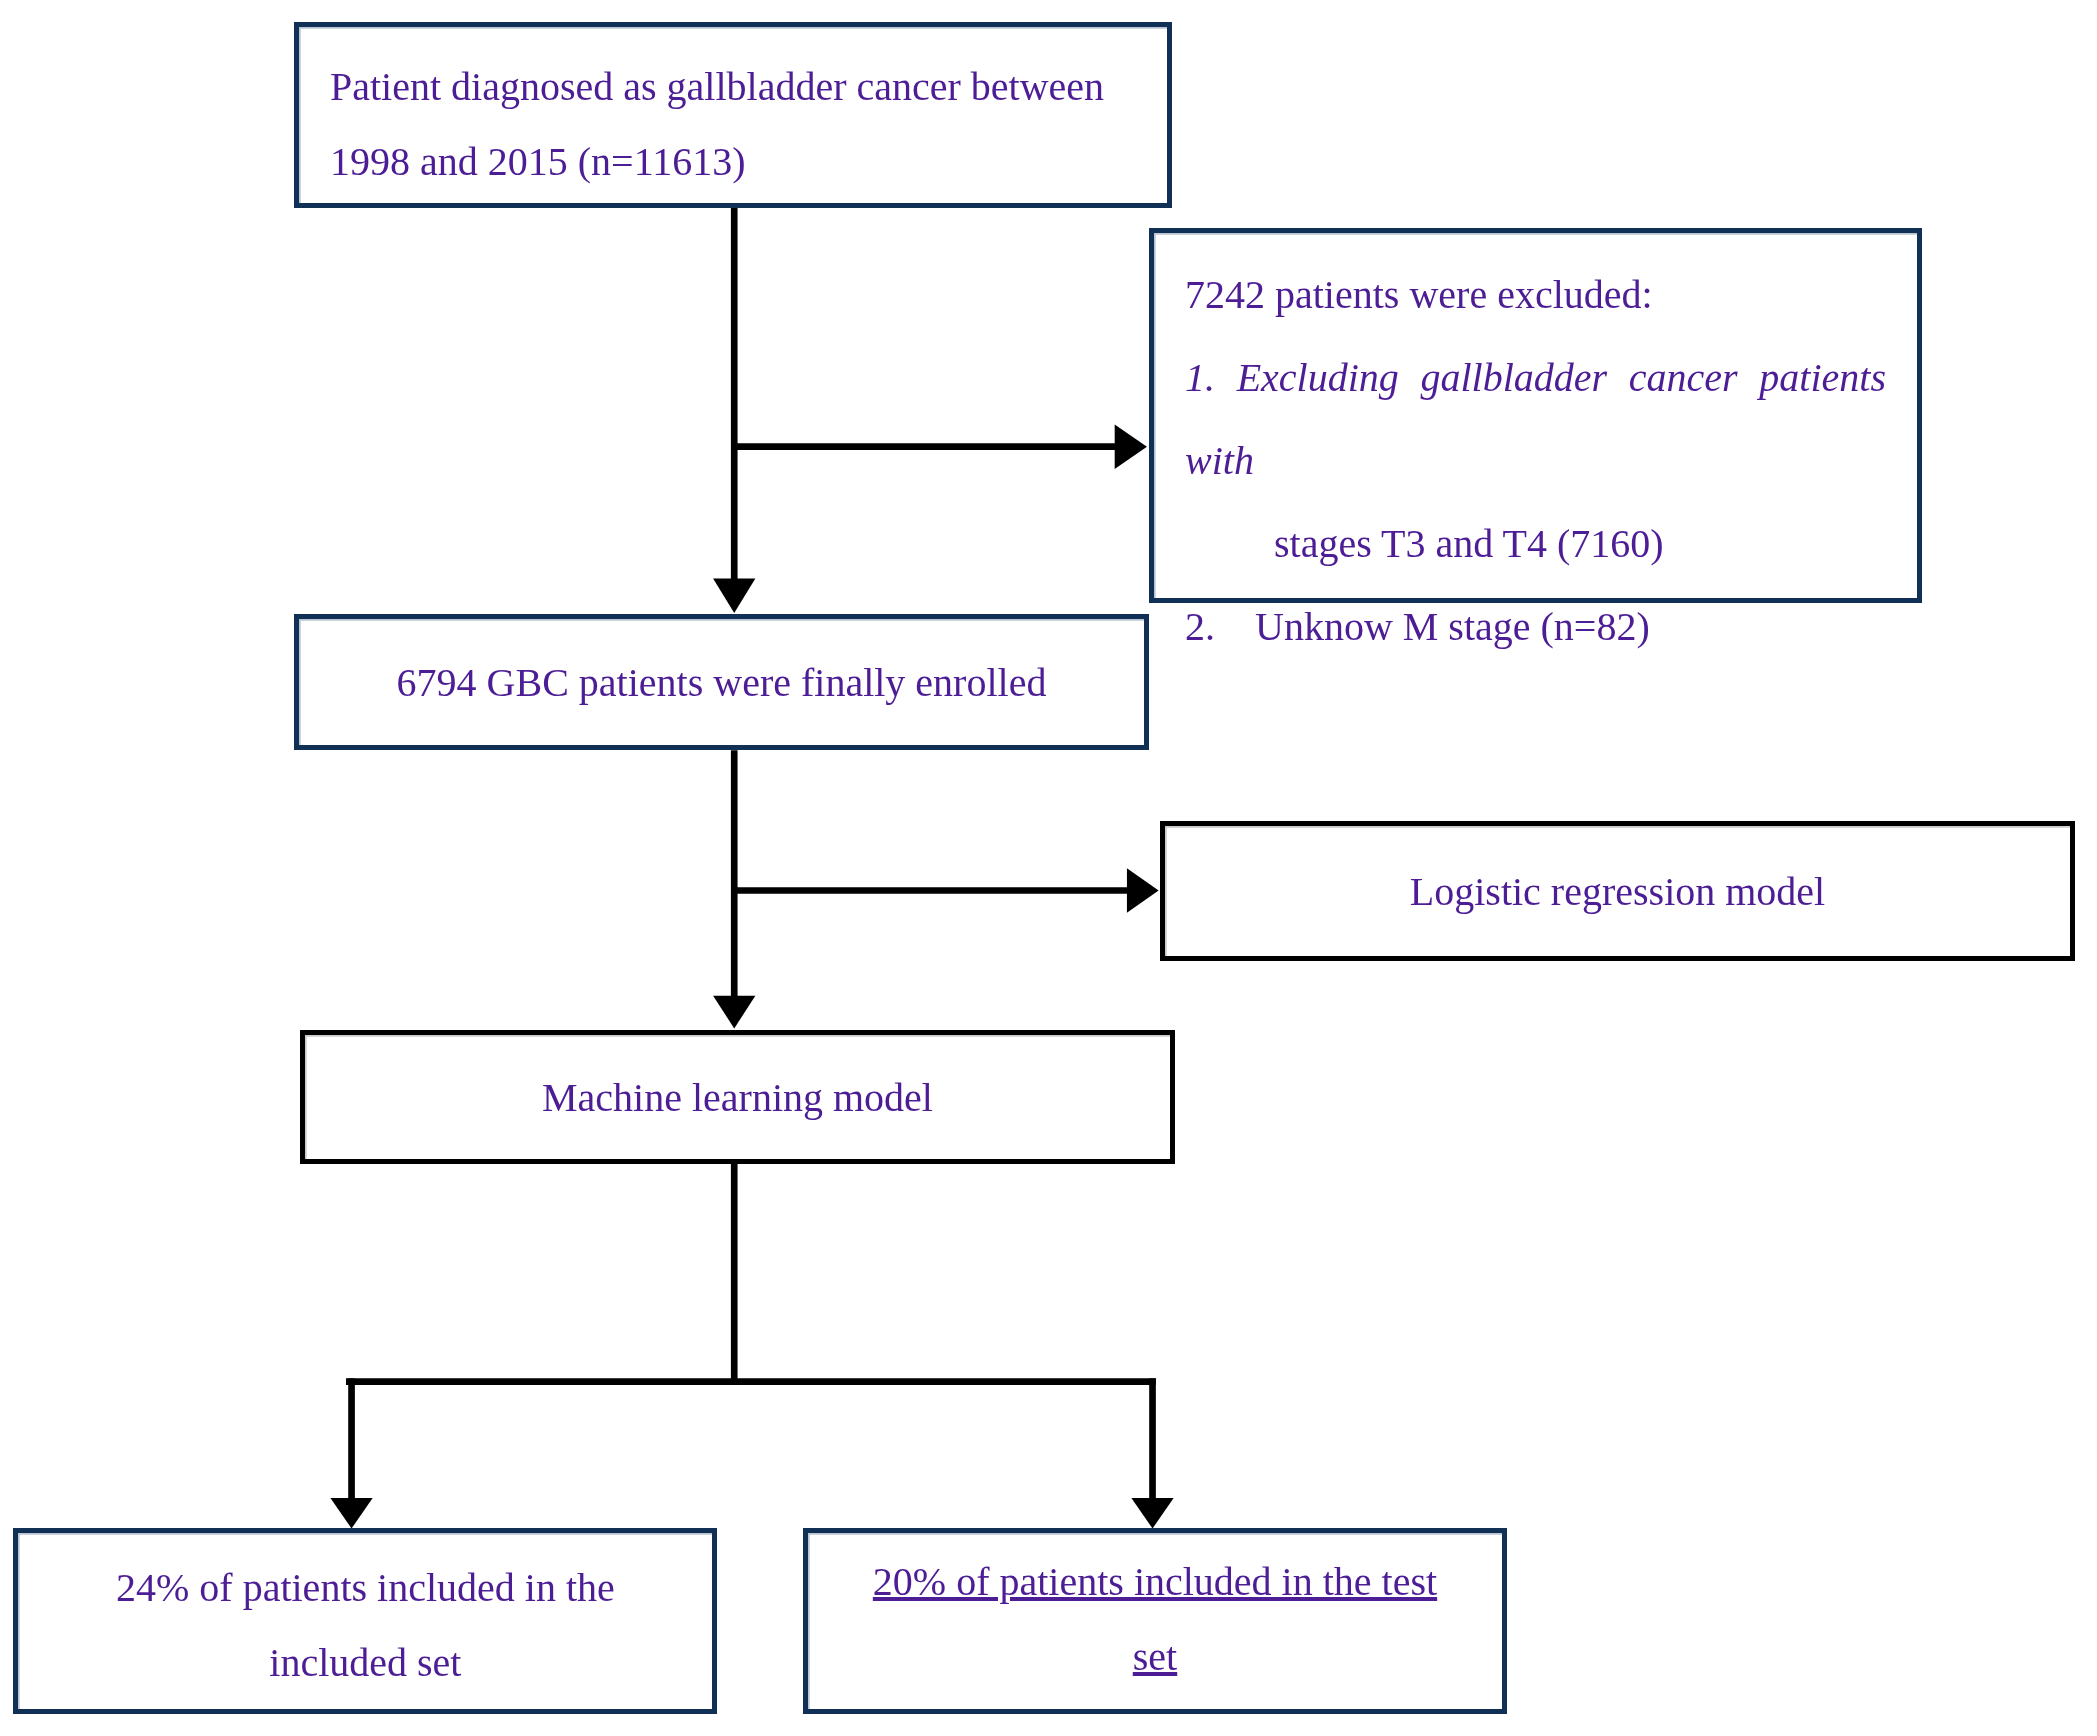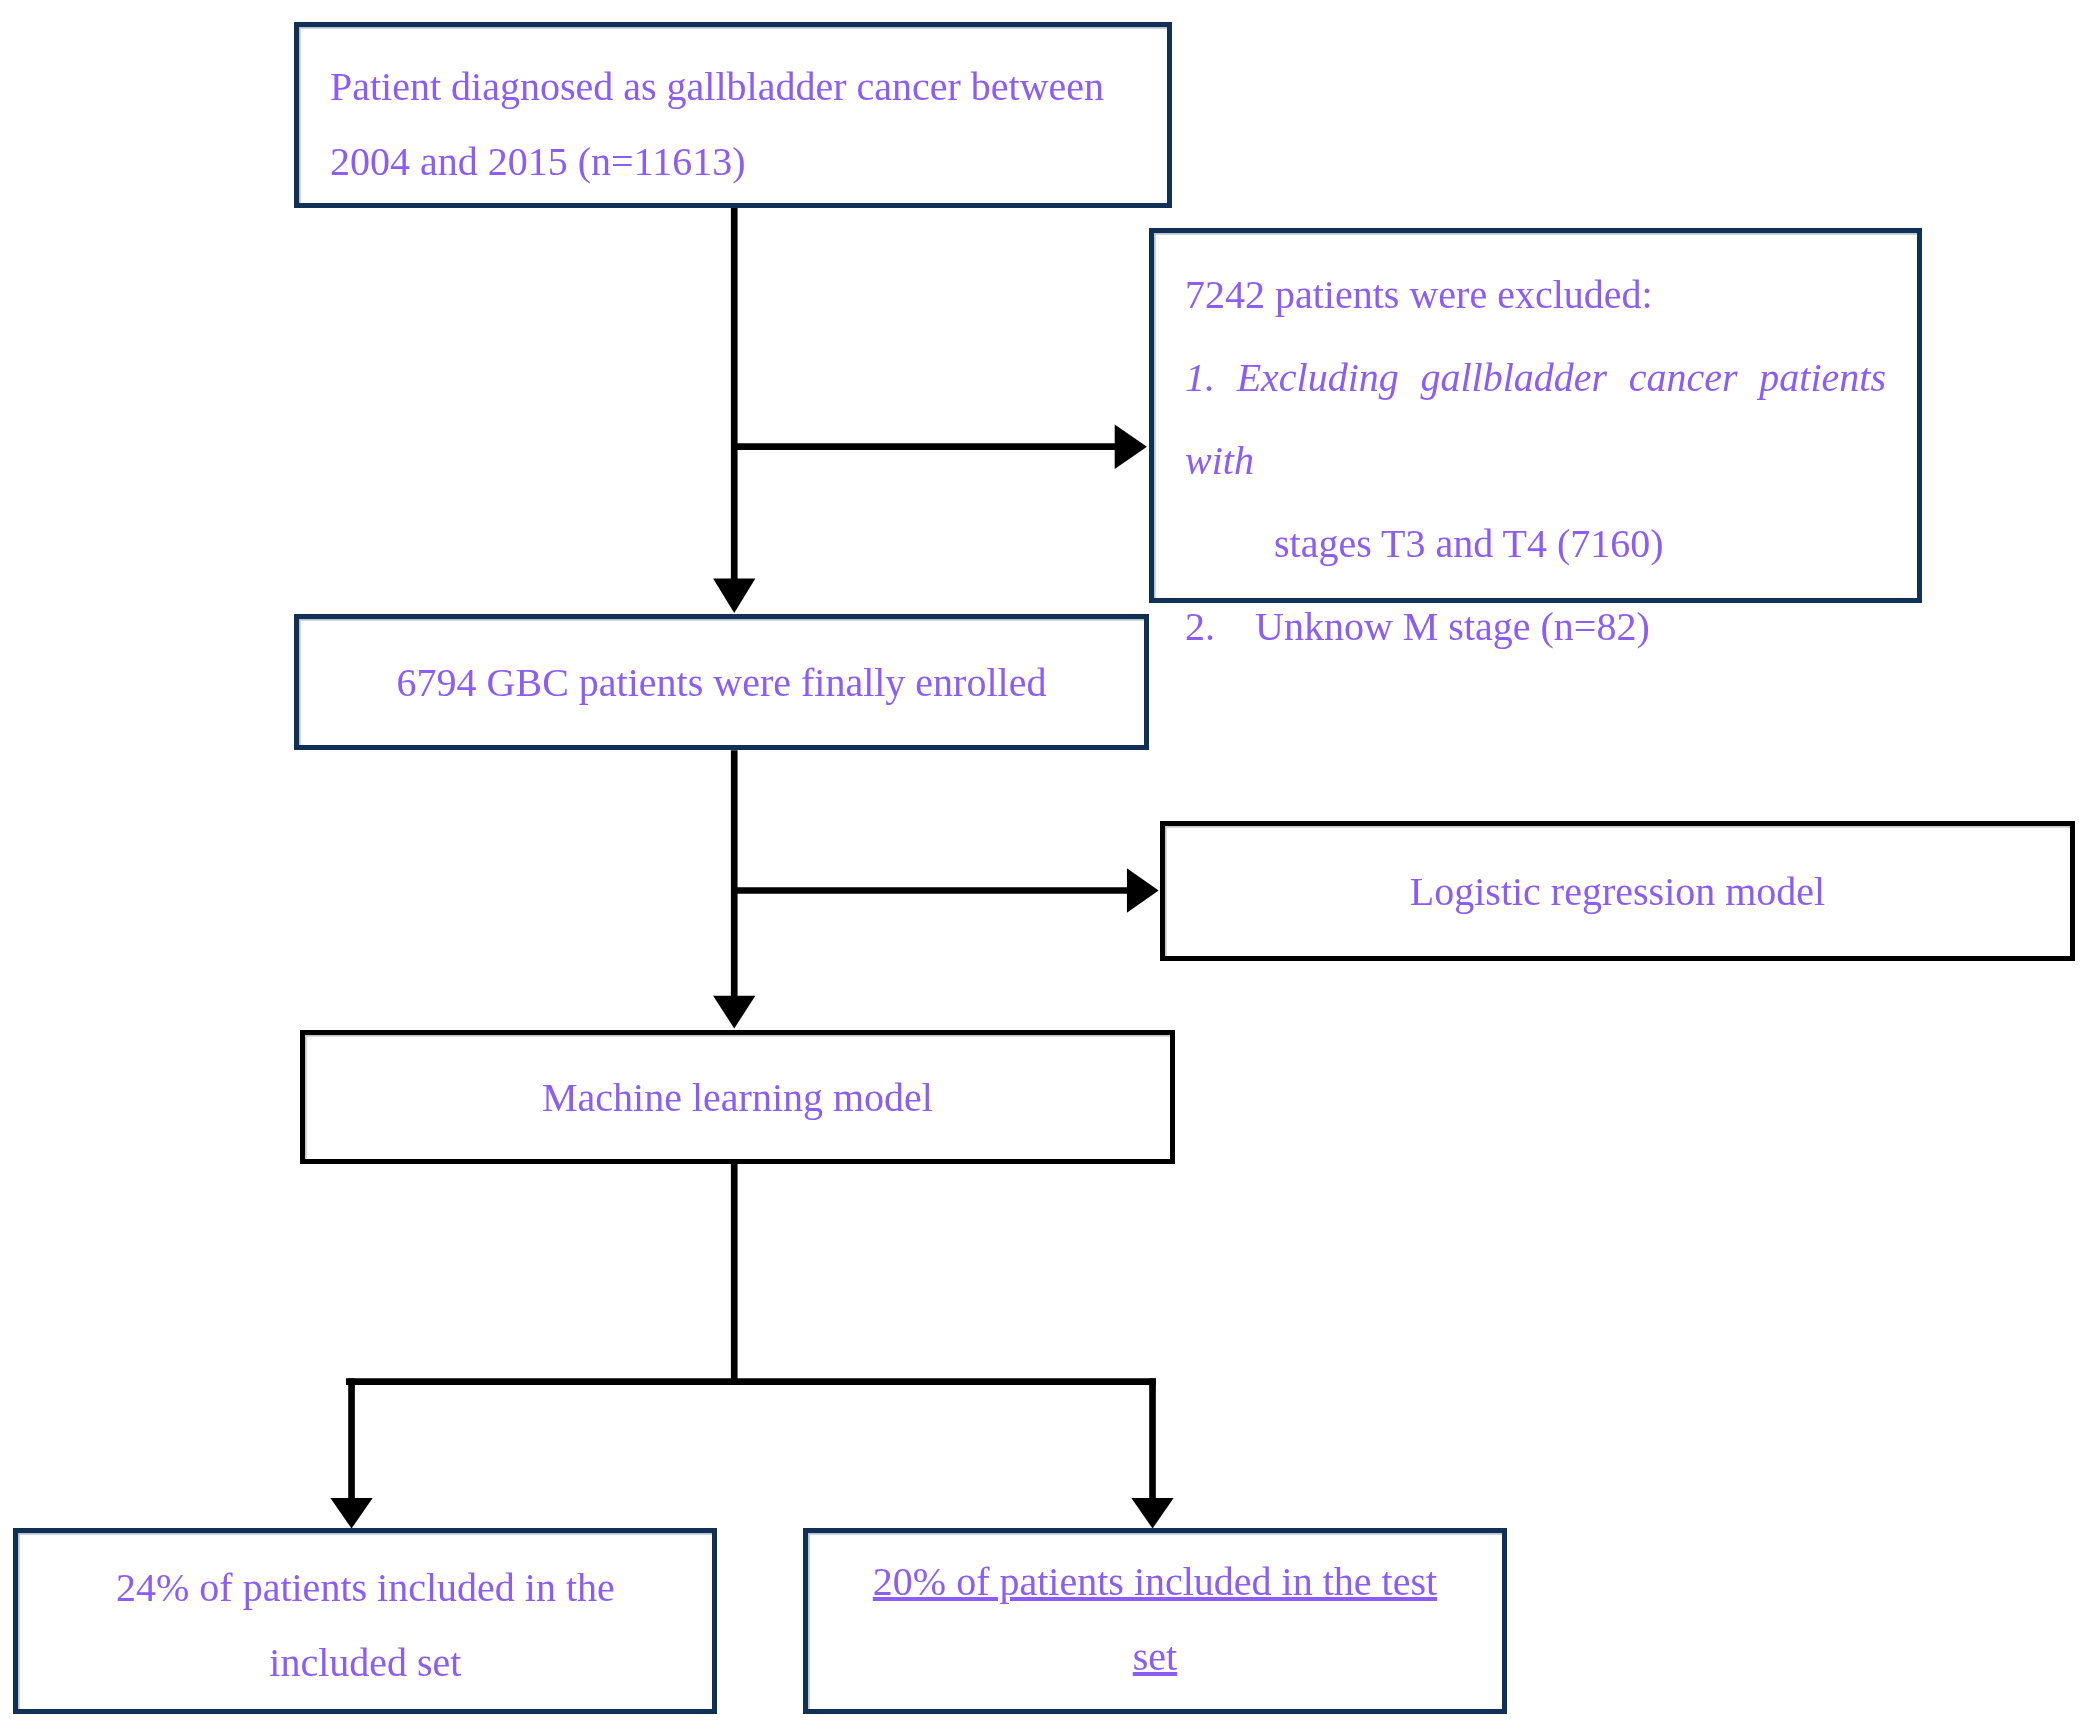--- a/index.html
+++ b/index.html
@@ -7,21 +7,21 @@
     padding: 0;
     background: #ffffff;
   }
   .canvas {
     position: relative;
     width: 2097px;
     height: 1736px;
     background: #ffffff;
     font-family: "Liberation Serif", "DejaVu Serif", serif;
     font-size: 40px;
-    color: #8b5cf6;
+    color: #4c1d95;
     overflow: hidden;
   }
   .connectors {
     position: absolute;
     left: 0;
     top: 0;
     width: 2097px;
     height: 1736px;
   }
   .connectors line {
@@ -109,21 +109,21 @@
       <polygon points="594,2693 670,2693 632,2748"></polygon>
     </g>
     <g>
       <line x1="2072" y1="2478" x2="2072" y2="2699"></line>
       <polygon points="2034,2693 2110,2693 2072,2748"></polygon>
     </g>
   </svg>
 
   <div class="box navy box-patient">
     <div class="tline">Patient diagnosed as gallbladder cancer between</div>
-    <div class="tline">2004 and 2015 (n=11613)</div>
+    <div class="tline">1998 and 2015 (n=11613)</div>
   </div>
 
   <div class="box navy box-excluded">
     <div class="tline">7242 patients were excluded:</div>
     <div class="justify-line">1. Excluding gallbladder cancer patients with</div>
     <div class="tline indent2">stages T3 and T4 (7160)</div>
     <div class="tline">2.&nbsp;&nbsp;&nbsp; Unknow M stage (n=82)</div>
   </div>
 
   <div class="box navy box-enrolled center-flex">

